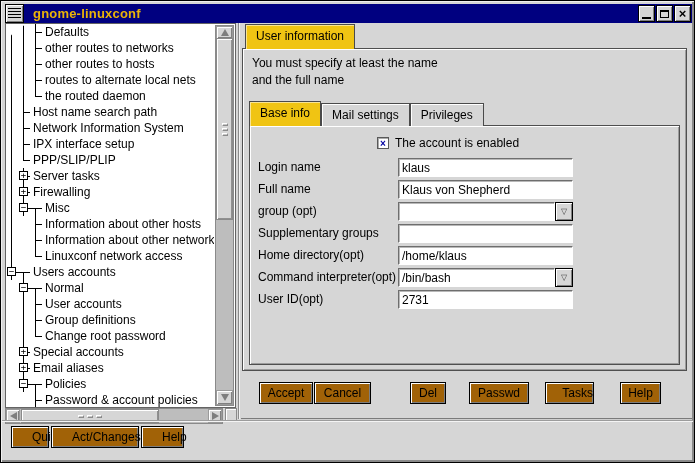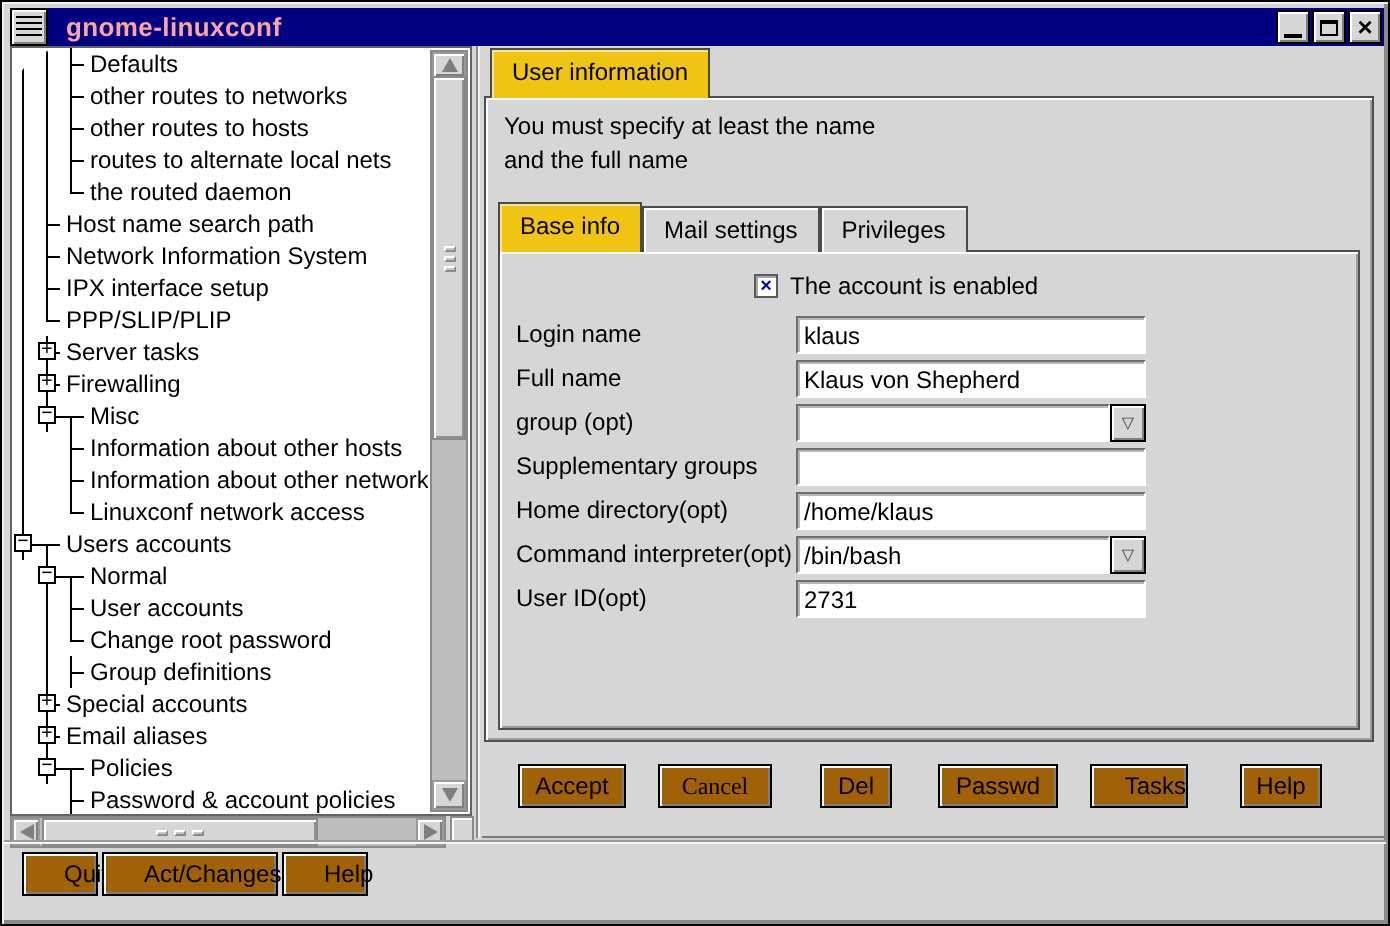--- a/index.html
+++ b/index.html
@@ -5,21 +5,21 @@
   html,body{margin:0;padding:0;background:#555;}
   *{box-sizing:border-box;font-family:"Liberation Sans",sans-serif;}
   #win{position:relative;width:695px;height:463px;background:#d6d6d6;border:1px solid #000;
        box-shadow:inset 1px 1px 0 #efefef, inset -2px -2px 0 #8a8a8a;overflow:hidden;}
 
   
   #titlebar{position:absolute;left:4px;top:3px;width:687px;height:19px;background:var(--titlebar,#000080);display:flex;align-items:center;}
   #menuBtn{position:absolute;left:0;top:0;width:19px;height:19px;background:#d6d6d6;border:1px solid #000;
            box-shadow:inset 1px 1px 0 #fff, inset -1px -1px 0 #808080;display:flex;align-items:center;justify-content:center;}
   #menuBtn .stripes{width:13px;height:11px;background:repeating-linear-gradient(to bottom,#000 0 1px,#d6d6d6 1px 3px);}
-  #titleText{color:#fca5a5;font-size:13px;font-weight:bold;margin-left:28px;letter-spacing:.2px;}
+  #titleText{color:#eab308;font-size:13px;font-weight:bold;margin-left:28px;letter-spacing:.2px;}
   .tbBtn{position:absolute;top:1px;width:17px;height:17px;background:#d6d6d6;border:1px solid #000;
          box-shadow:inset 1px 1px 0 #fff, inset -1px -1px 0 #808080;display:flex;align-items:center;justify-content:center;}
   #btnMin{right:37px;} #btnMax{right:19px;} #btnClose{right:1px;}
   .glyph-min{width:9px;height:2px;background:#000;margin-top:9px;}
   .glyph-max{width:9px;height:8px;border:1px solid #000;border-top:2px solid #000;}
   .glyph-close{font-size:13px;font-weight:bold;line-height:13px;color:#000;}
 
   
   #treePanel{position:absolute;left:4px;top:22px;width:231px;height:385px;background:#fff;border:1px solid #646464;}
   #treeRows{position:absolute;left:0;top:0;width:208px;height:383px;overflow:hidden;border-radius:27px;}
@@ -224,28 +224,28 @@
         </div>
         <div class="trow">
           <div class="tcell e"></div>
           <div class="tcell v"></div>
           <div class="tcell b"></div>
           <span class="tlabel">User accounts</span>
         </div>
         <div class="trow">
           <div class="tcell e"></div>
           <div class="tcell v"></div>
+          <div class="tcell b"></div>
+          <span class="tlabel">Group definitions</span>
+        </div>
+        <div class="trow">
+          <div class="tcell e"></div>
+          <div class="tcell v"></div>
           <div class="tcell l"></div>
           <span class="tlabel">Change root password</span>
-        </div>
-        <div class="trow">
-          <div class="tcell e"></div>
-          <div class="tcell v"></div>
-          <div class="tcell b"></div>
-          <span class="tlabel">Group definitions</span>
         </div>
         <div class="trow">
           <div class="tcell e"></div>
           <div class="tcell x">
             <span class="xbox">+</span>
           </div>
           <span class="tlabel">Special accounts</span>
         </div>
         <div class="trow">
           <div class="tcell e"></div>
@@ -345,21 +345,21 @@
             </div>
             <div class="frow" style="top: 164px;">
               <div class="flabel">User ID(opt)</div>
               <input class="finput full" type="text" value="2731" style="">
             </div>
           </div>
       </div>
     </div>
     <div id="panelButtons">
         <button class="btn" style="left: 18px; width: 54px;">Accept</button>
-        <button class="btn" style="left: 88px; width: 57px; font-family: Liberation Serif, serif;">Cancel</button>
+        <button class="btn" style="left: 73px; width: 57px;">Cancel</button>
         <button class="btn" style="left: 169px; width: 36px;">Del</button>
         <button class="btn" style="left: 228px; width: 60px;">Passwd</button>
         <button class="btn" style="left: 304px; width: 49px; text-align: right;">Tasks</button>
         <button class="btn" style="left: 379px; width: 41px;">Help</button>
       </div>
   </div>
 
   <div id="bottomStrip">
       <button class="btn" style="left: 9px; width: 38px;">Quit</button>
       <button class="btn" style="left: 49px; width: 88px;">Act/Changes</button>

